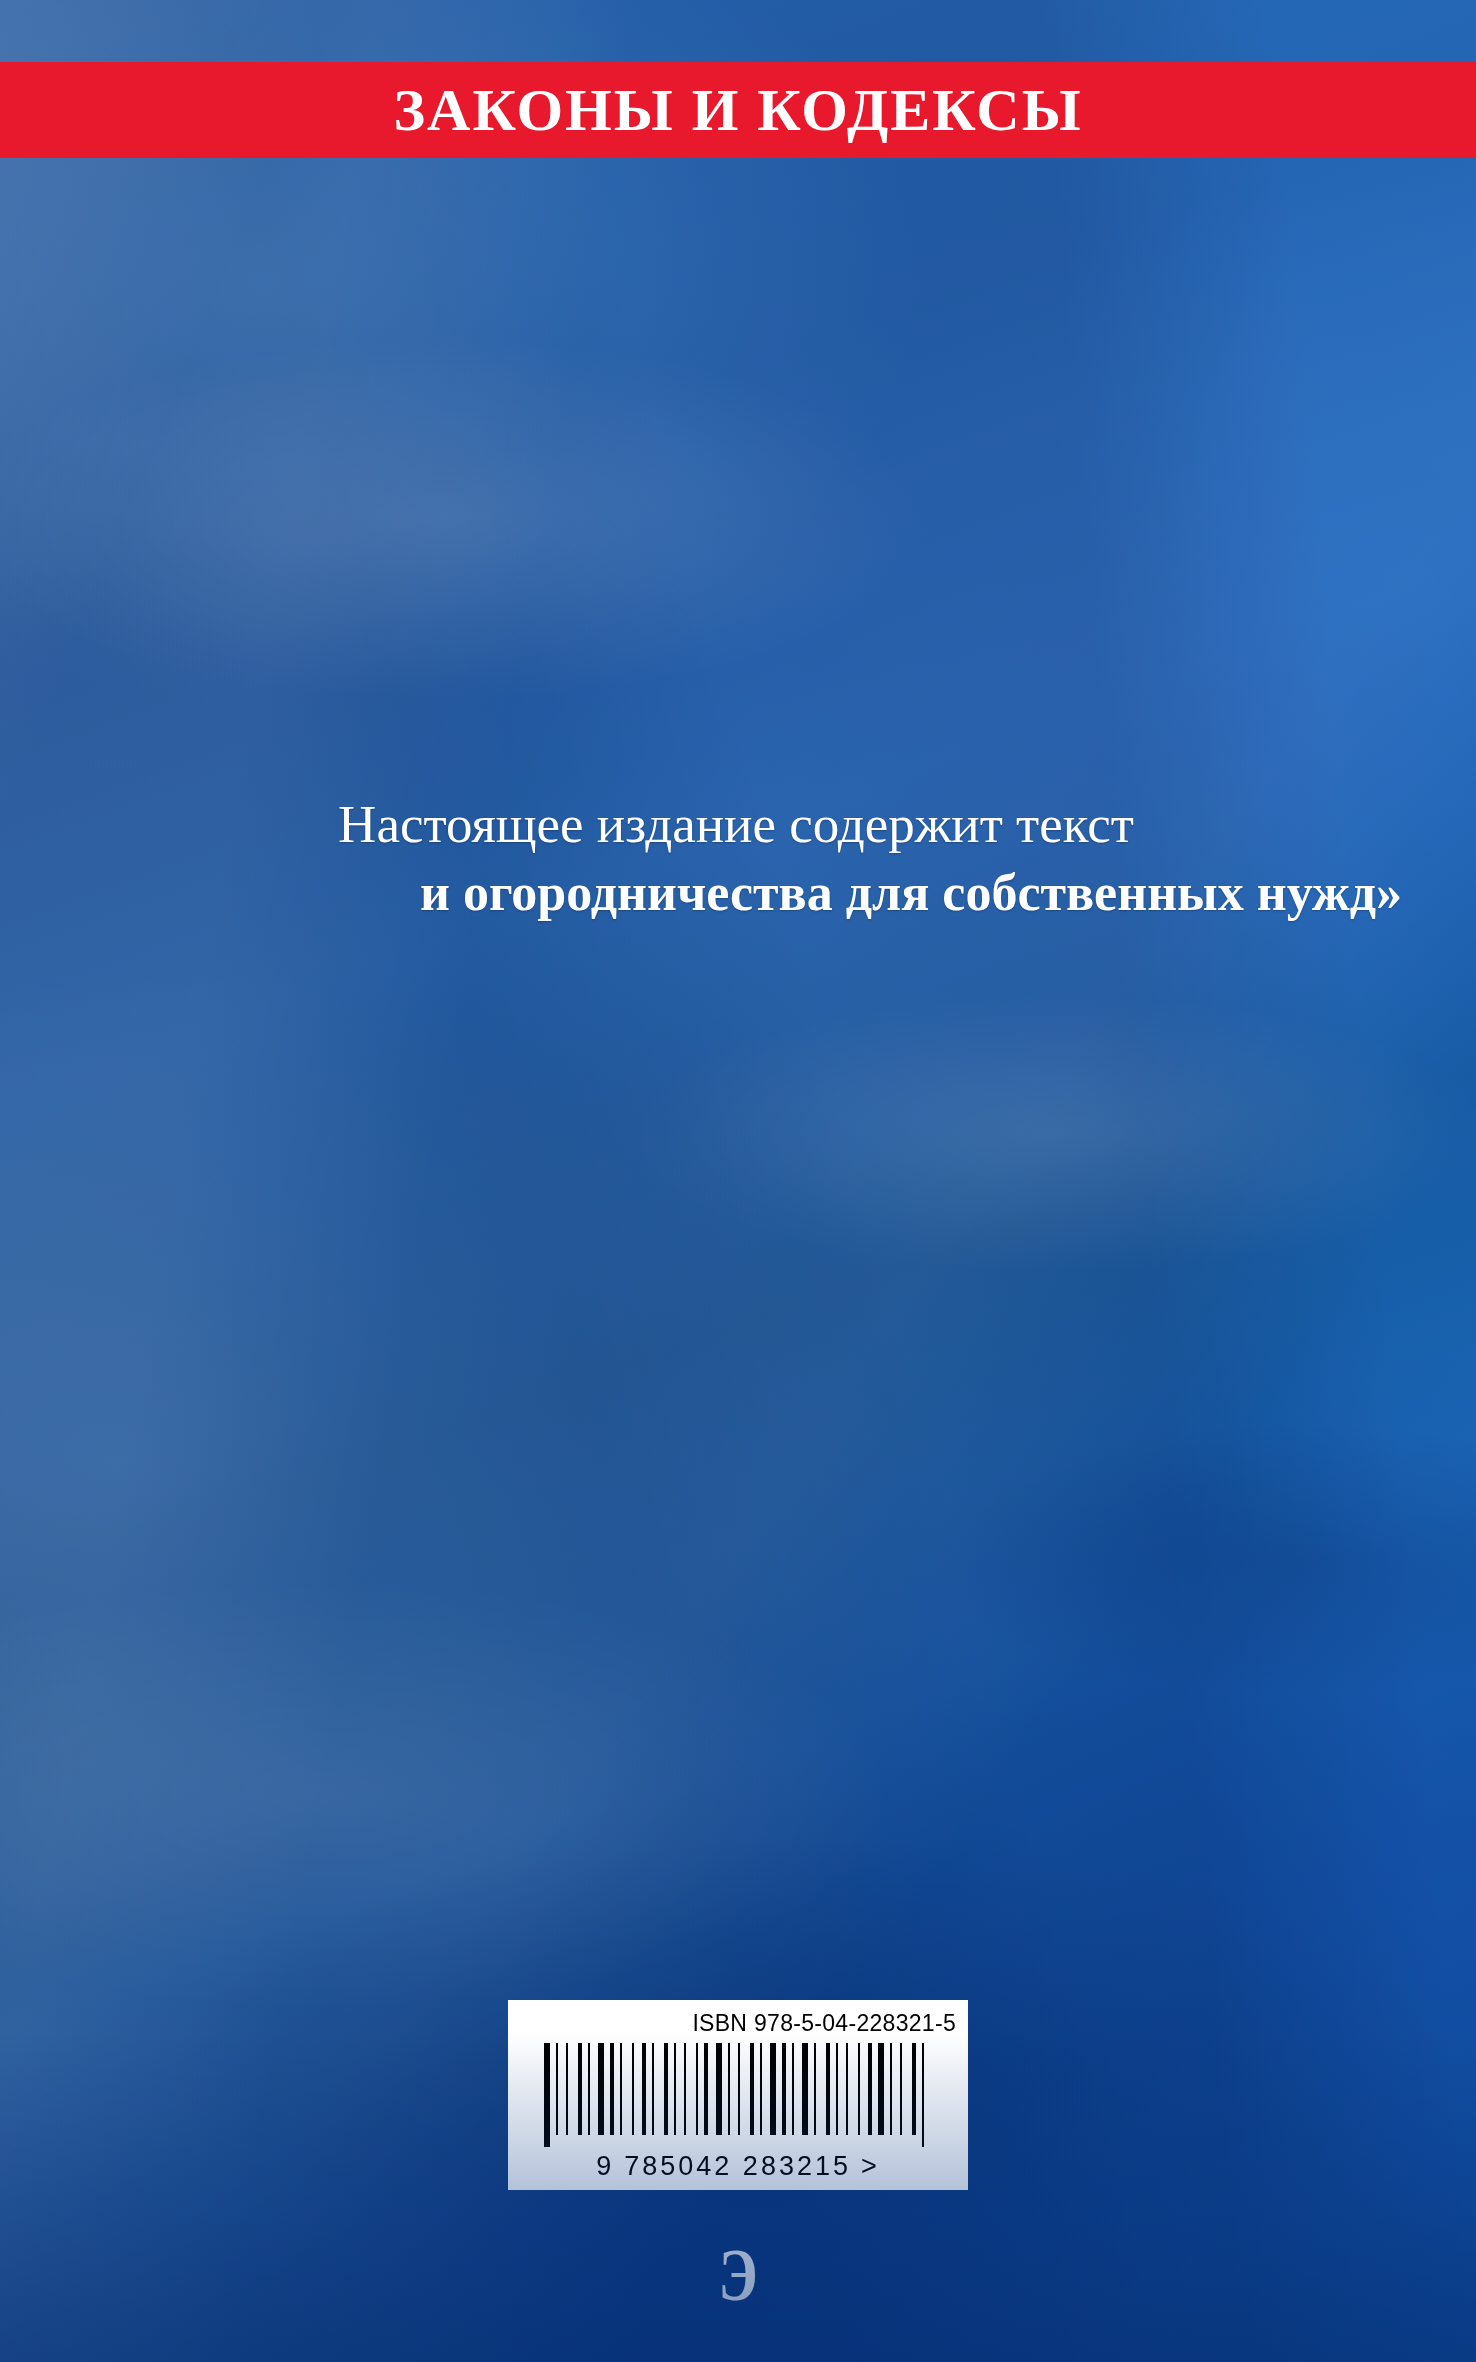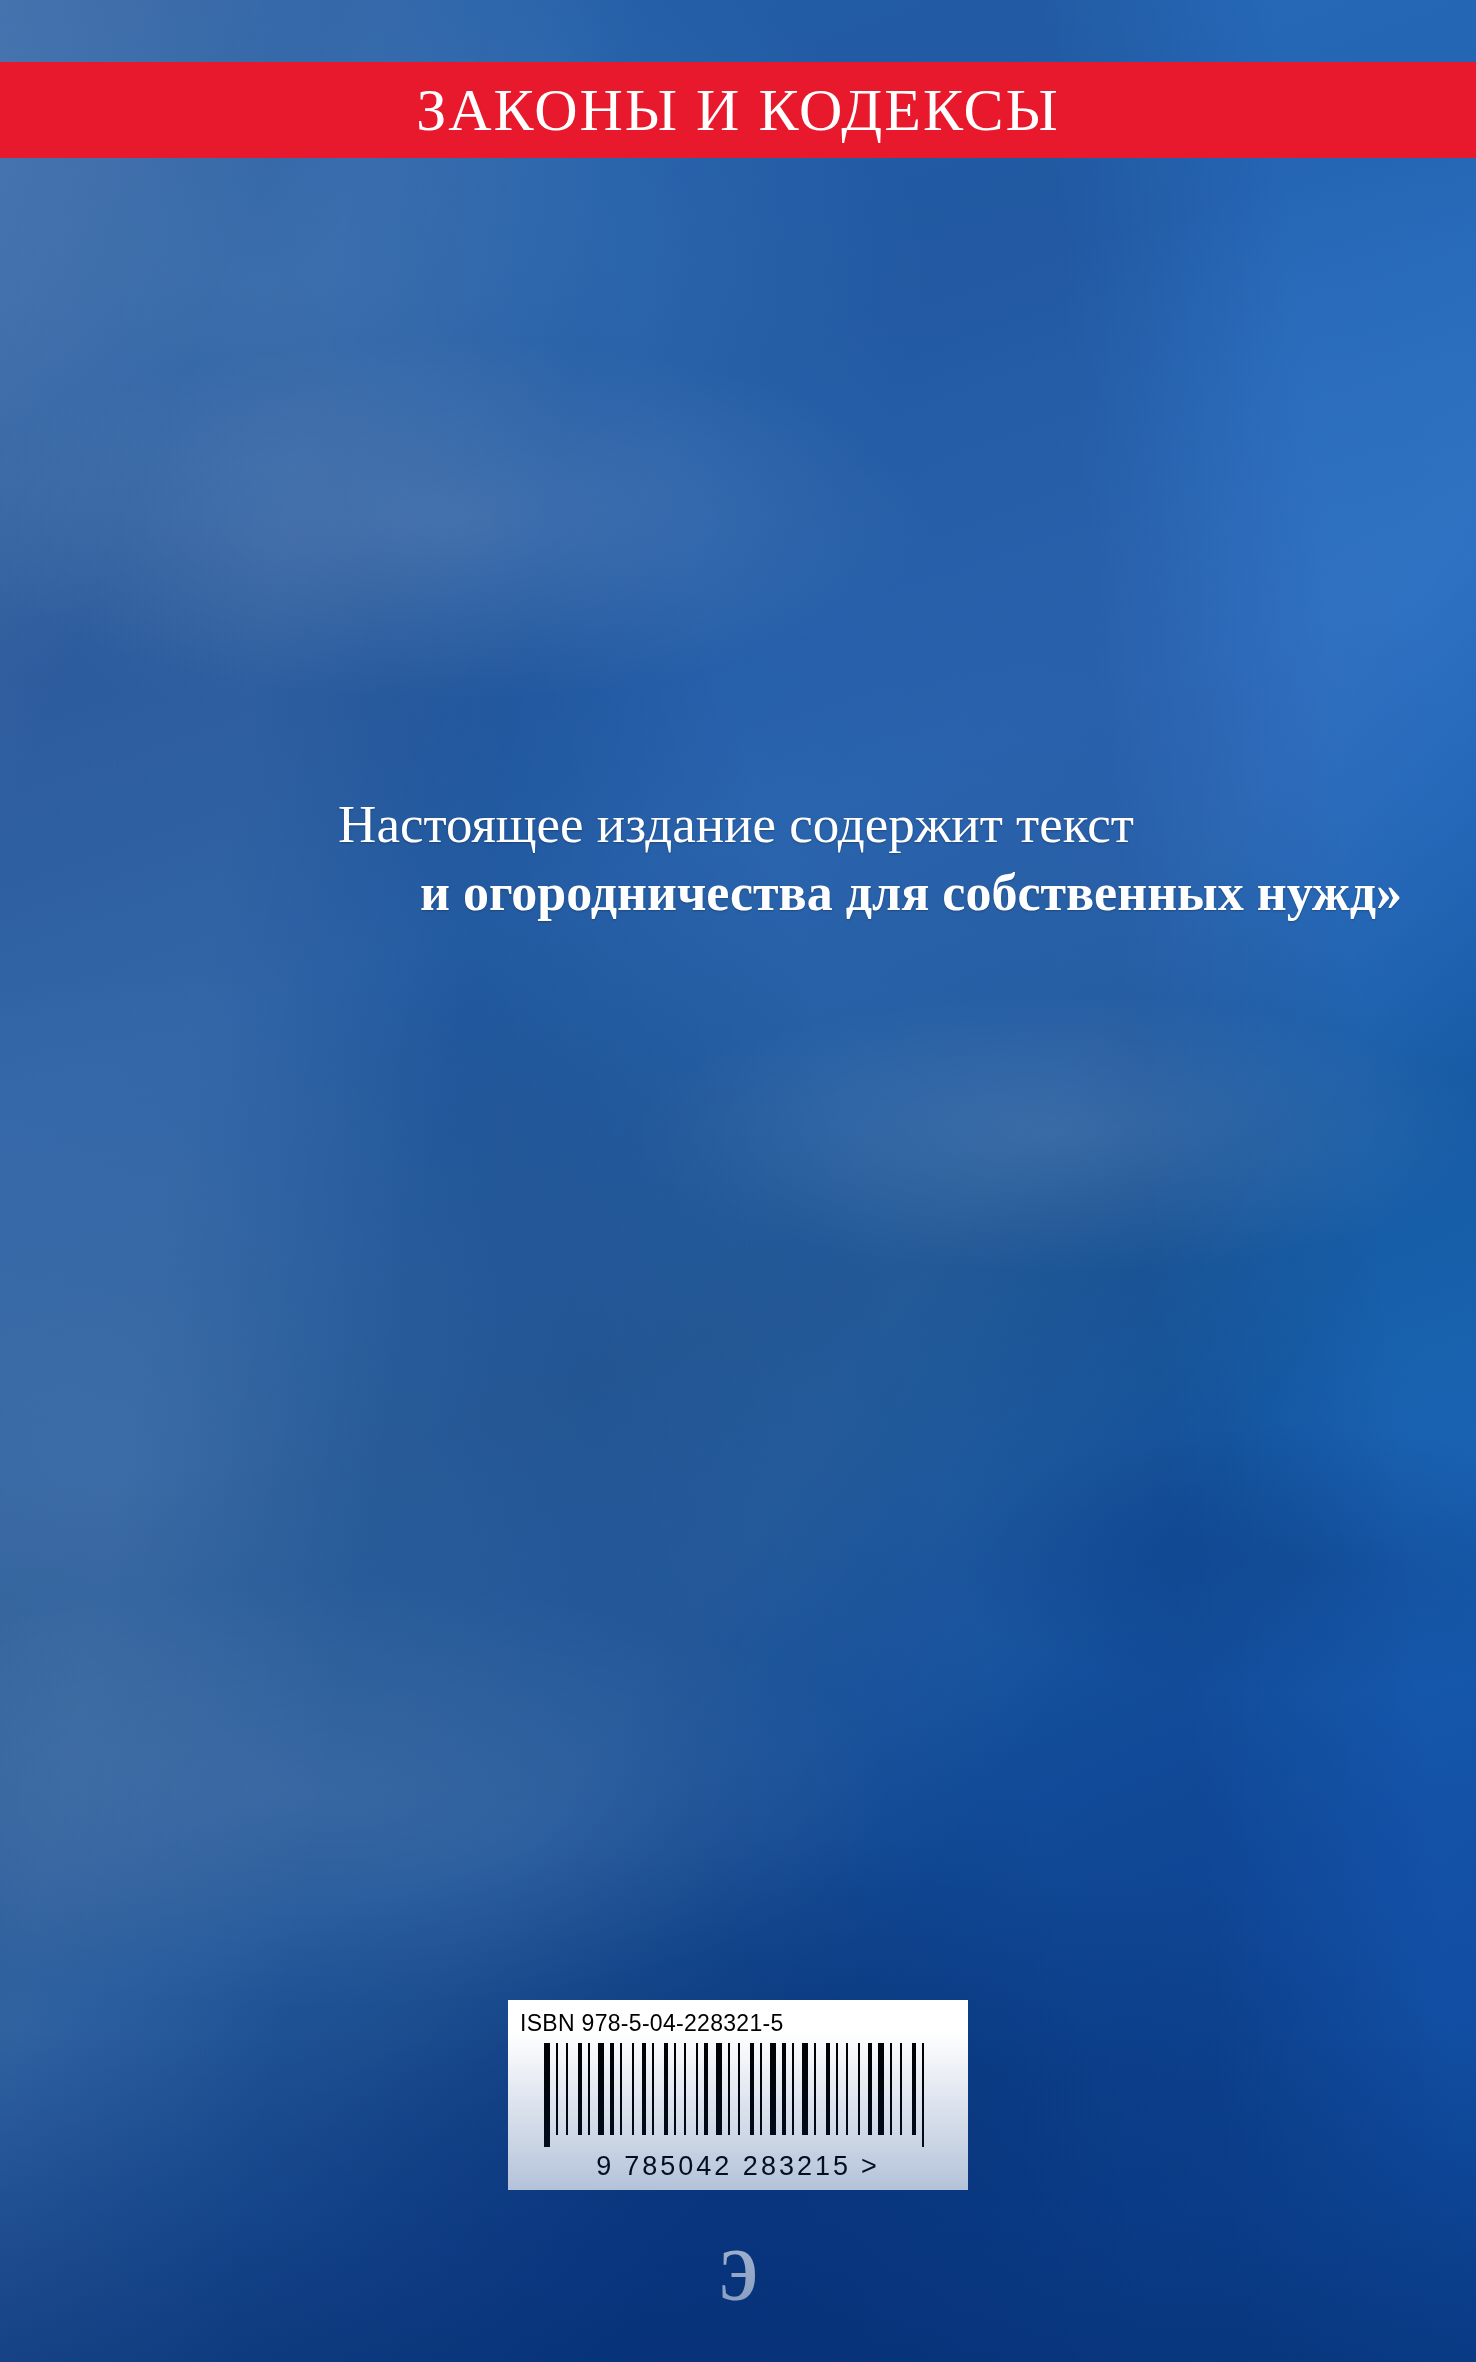--- a/index.html
+++ b/index.html
@@ -53,21 +53,21 @@
     top: 62px;
     width: 100%;
     height: 96px;
     background: #e8192c;
     display: flex;
     align-items: center;
     justify-content: center;
   }
   .series-band .label {
     color: #ffffff;
-    font-weight: normal;
+    font-weight: bold;
     font-size: 60px;
     letter-spacing: 2px;
     white-space: nowrap;
   }
 
   
   .blurb {
     position: absolute;
     left: 0;
     right: 4px;
@@ -95,21 +95,21 @@
     position: absolute;
     left: 50%;
     transform: translateX(-50%);
     top: 2000px;
     width: 460px;
     background: #ffffff;
     padding: 10px 12px 8px 12px;
     box-sizing: border-box;
   }
   .barcode-isbn {
-    text-align: left;
+    text-align: right;
     font-family: "Liberation Sans", sans-serif;
     font-size: 23px;
     color: #000000;
     letter-spacing: 0.3px;
     margin-bottom: 6px;
   }
   .bars {
     height: 104px;
     display: flex;
     align-items: stretch;

